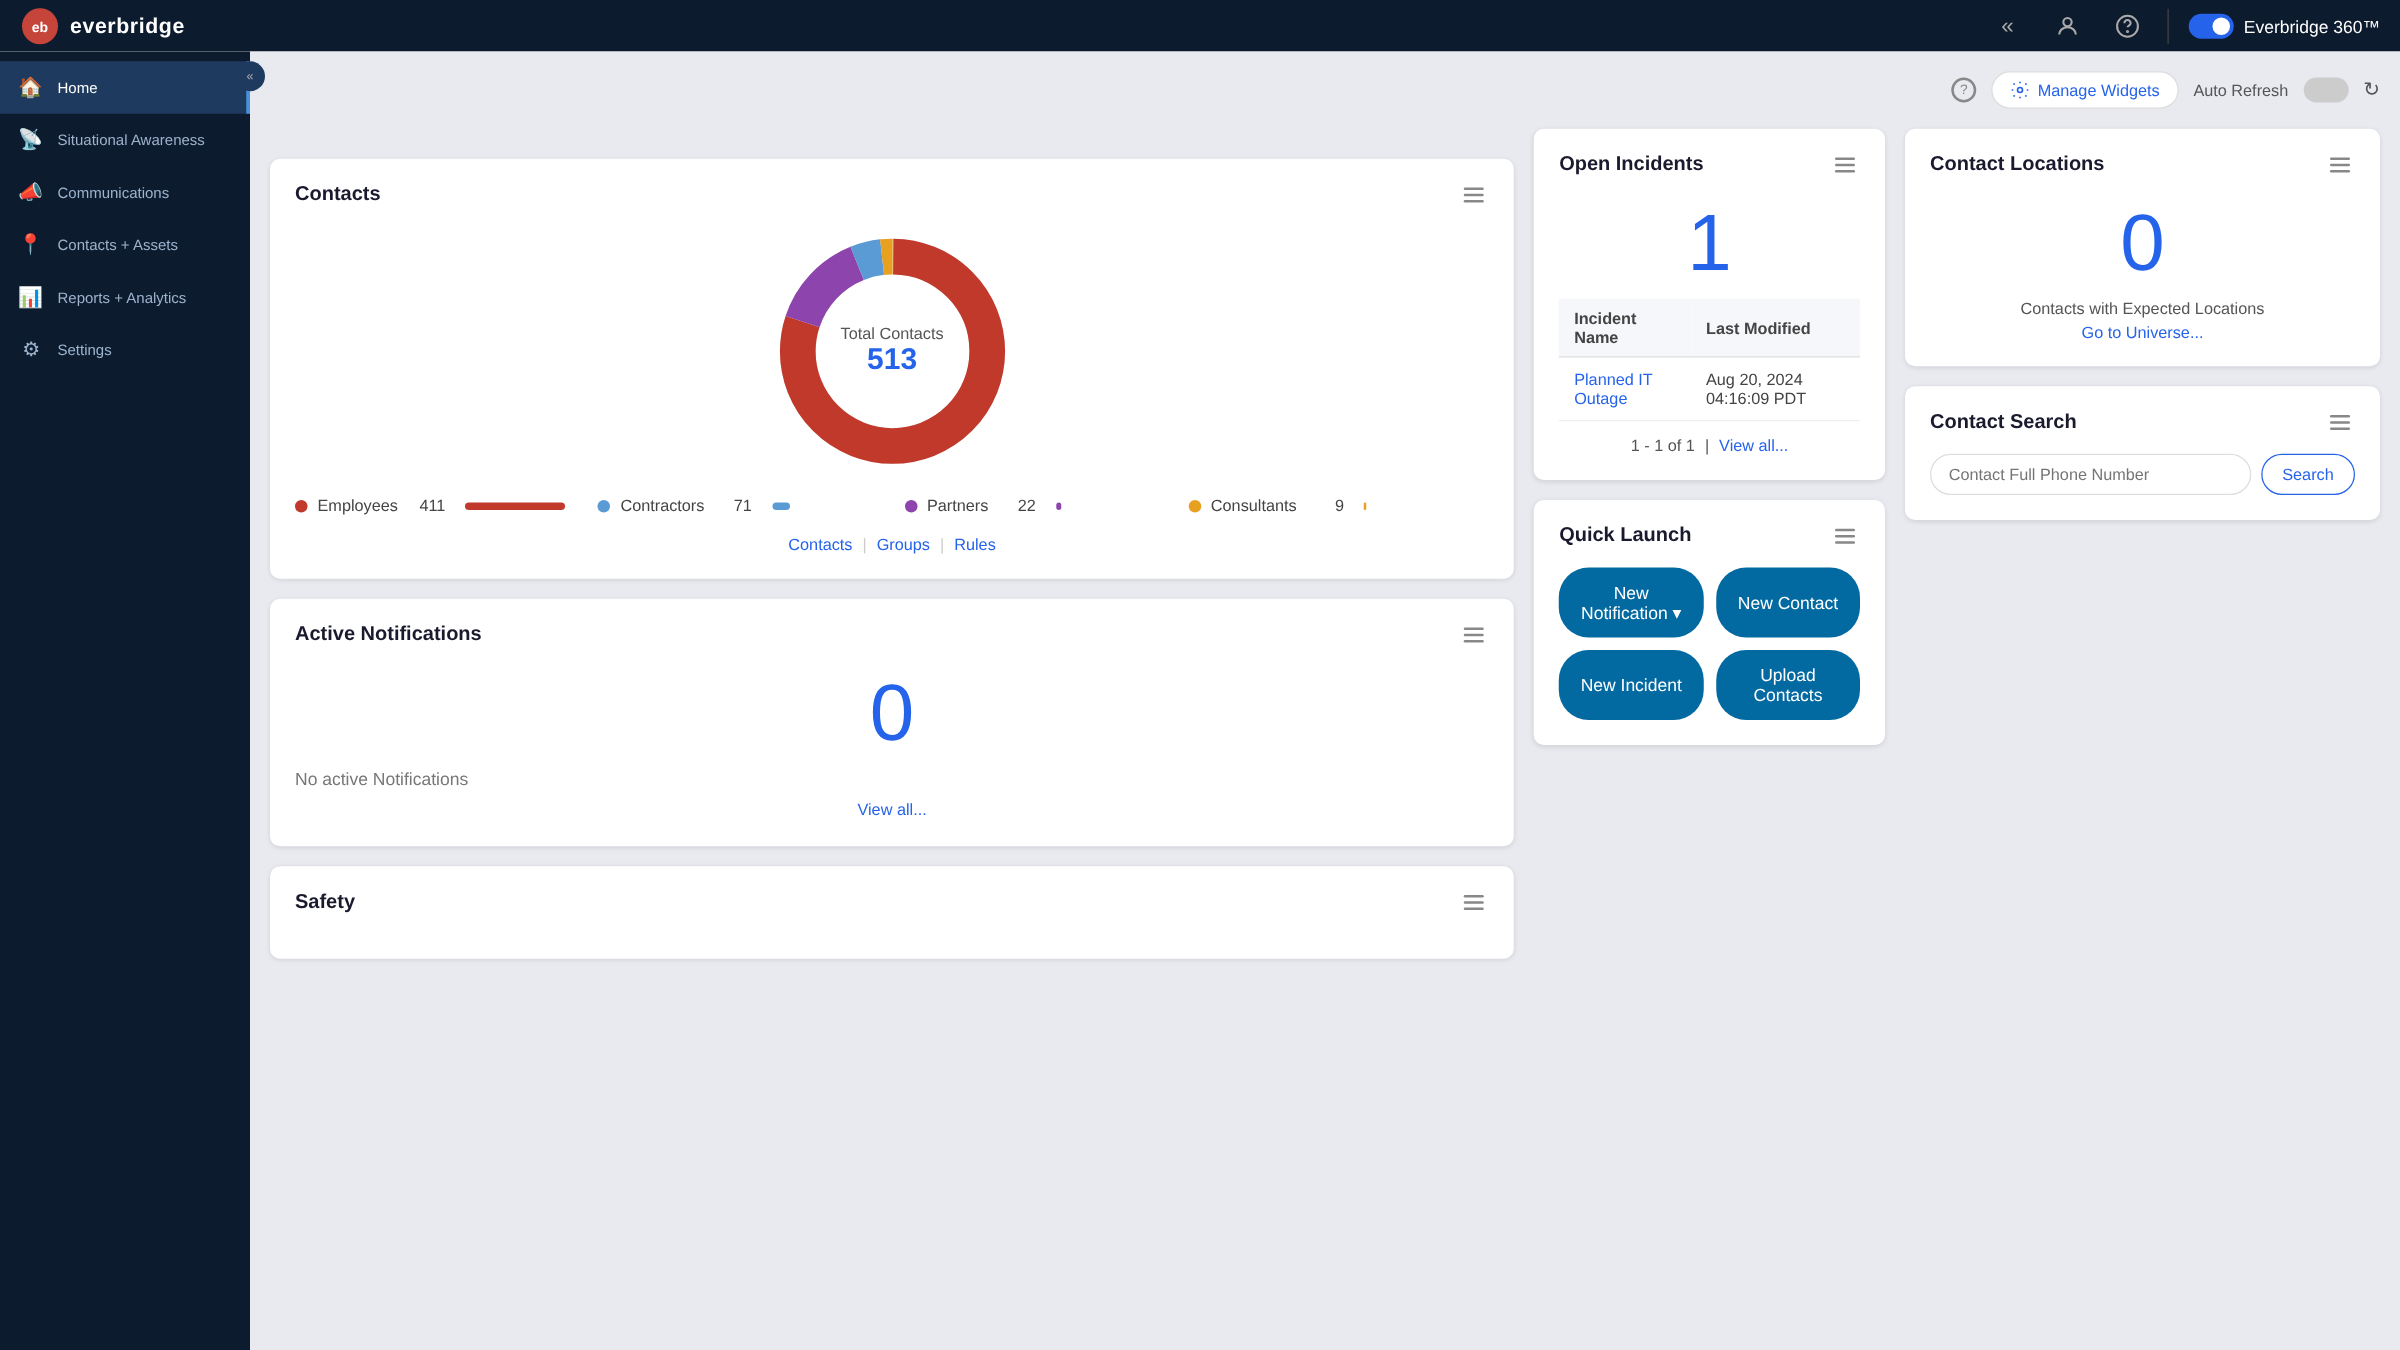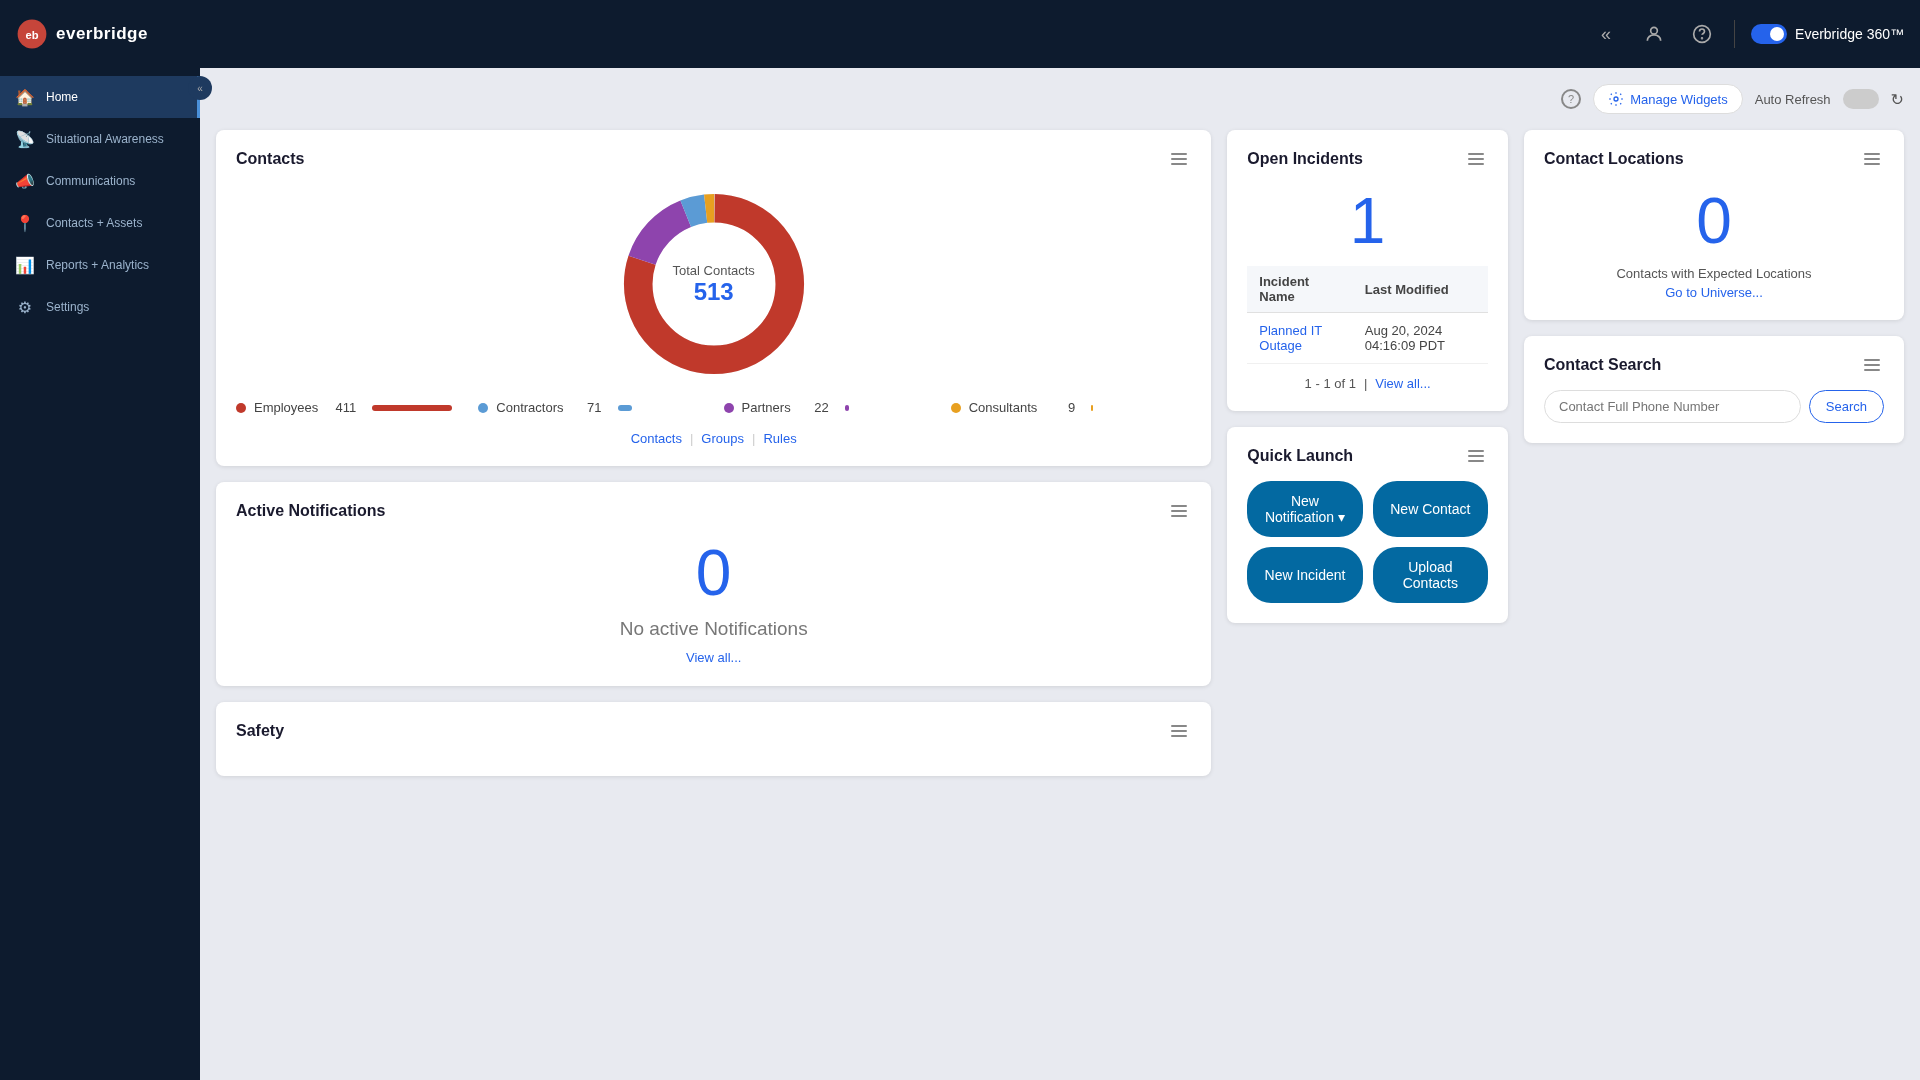--- a/index.html
+++ b/index.html
@@ -1,21 +1,21 @@
 <!DOCTYPE html>
 <html><head>
   <meta charset="utf-8">
   <style>
     * { box-sizing: border-box; margin: 0; padding: 0; }
     body { font-family: -apple-system, BlinkMacSystemFont, 'Segoe UI', sans-serif; background: #e8eaf0; display: flex; flex-direction: column; height: 100vh; overflow: hidden; }
 
     
     .top-nav {
       background: #0d1b2e;
-      height: 68px;
+      height: 41px;
       display: flex;
       align-items: center;
       justify-content: space-between;
       padding: 0 16px;
       flex-shrink: 0;
     }
     .top-nav-left { display: flex; align-items: center; gap: 8px; }
     .logo { display: flex; align-items: center; gap: 8px; color: white; font-size: 18px; font-weight: bold; }
     .logo-icon { width: 32px; height: 32px; }
     .top-nav-right { display: flex; align-items: center; gap: 16px; }
@@ -56,21 +56,21 @@
     .manage-widgets-btn { display: flex; align-items: center; gap: 6px; background: white; border: 1px solid #ddd; border-radius: 20px; padding: 6px 14px; font-size: 13px; color: #2563eb; cursor: pointer; font-weight: 500; }
     .auto-refresh-label { font-size: 13px; color: #555; }
     .refresh-toggle { position: relative; width: 36px; height: 20px; }
     .refresh-toggle input { opacity: 0; width: 0; height: 0; }
     .refresh-slider { position: absolute; cursor: pointer; top: 0; left: 0; right: 0; bottom: 0; background: #ccc; border-radius: 20px; }
     .refresh-icon { font-size: 16px; color: #555; cursor: pointer; }
     .help-circle { width: 20px; height: 20px; border-radius: 50%; border: 2px solid #888; display: flex; align-items: center; justify-content: center; font-size: 11px; color: #888; cursor: pointer; }
 
     
     .dashboard-grid { display: grid; grid-template-columns: 1fr 1fr 380px; gap: 16px; flex: 1; }
-    .dashboard-left { display: flex; flex-direction: column; gap: 16px; }
+    .dashboard-left { display: flex; flex-direction: column; gap: 16px; margin-top: 24px; }
     .dashboard-center { display: flex; flex-direction: column; gap: 16px; }
     .dashboard-right { display: flex; flex-direction: column; gap: 16px; }
 
     
     .widget-card { background: white; border-radius: 8px; padding: 20px; box-shadow: 0 1px 4px rgba(0,0,0,0.1); }
     .widget-header { display: flex; align-items: center; justify-content: space-between; margin-bottom: 16px; }
     .widget-title { font-size: 16px; font-weight: 600; color: #1a1a2e; }
     .widget-menu-btn { background: none; border: none; cursor: pointer; color: #888; font-size: 18px; display: flex; flex-direction: column; gap: 3px; padding: 2px 4px; }
     .hamburger-line { width: 16px; height: 2px; background: #888; border-radius: 1px; }
 
@@ -115,21 +115,21 @@
     
     .search-row { display: flex; gap: 8px; }
     .search-input { flex: 1; border: 1px solid #ddd; border-radius: 20px; padding: 8px 14px; font-size: 13px; color: #999; outline: none; }
     .search-btn { background: white; border: 1.5px solid #2563eb; color: #2563eb; border-radius: 20px; padding: 8px 16px; font-size: 13px; font-weight: 500; cursor: pointer; }
 
     
     .go-universe-link { color: #2563eb; cursor: pointer; font-size: 13px; display: block; text-align: center; margin-top: 4px; }
     .contacts-expected-label { font-size: 13px; color: #555; text-align: center; }
 
     
-    .no-notifications { font-size: 19px; color: #777; text-align: center; margin-bottom: 8px; }
+    .no-notifications { font-size: 14px; color: #777; text-align: left; margin-bottom: 8px; }
 
     
     .safety-card { background: white; border-radius: 8px; padding: 20px; box-shadow: 0 1px 4px rgba(0,0,0,0.1); }
 
     svg.donut { width: 200px; height: 200px; }
   </style>
 </head>
 <body>
 
 <nav class="top-nav">

